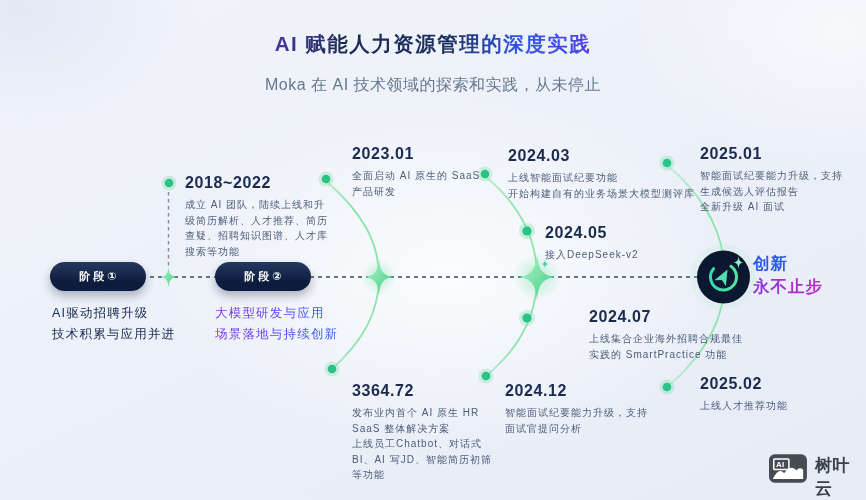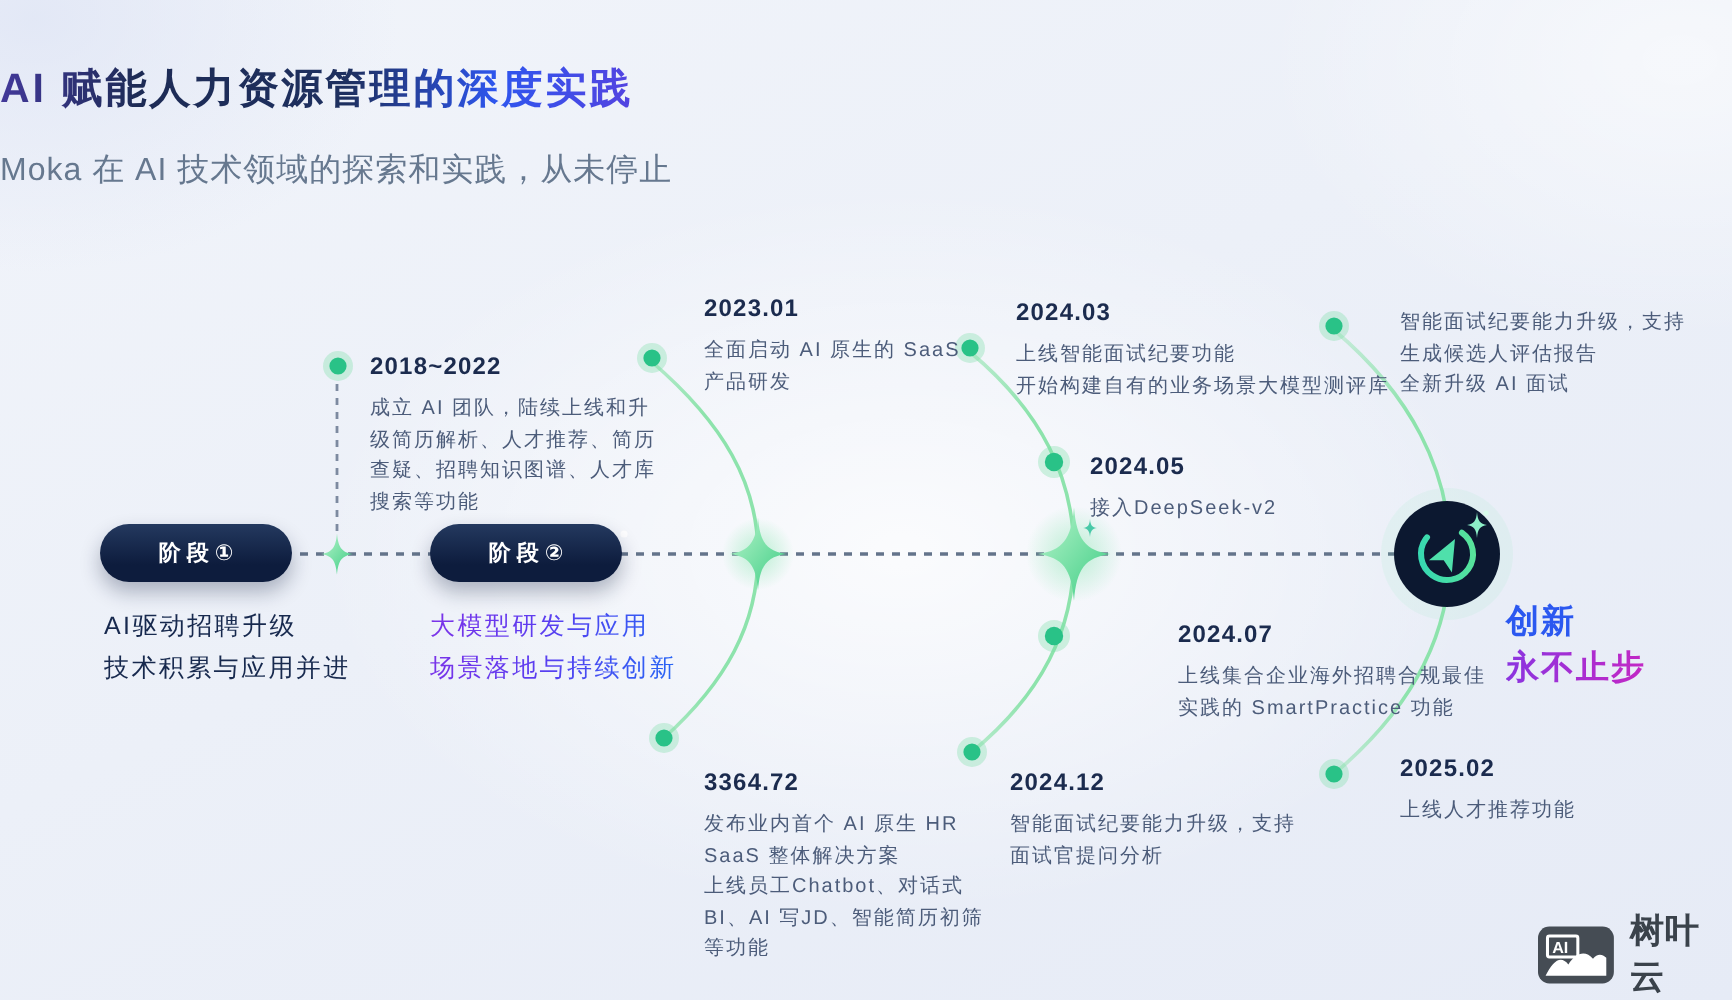--- a/index.html
+++ b/index.html
@@ -8,21 +8,21 @@
     position:relative;width:866px;height:500px;overflow:hidden;
     background:
       radial-gradient(420px 260px at 52% 55%, rgba(255,255,255,0.78), rgba(255,255,255,0) 70%),
       radial-gradient(300px 200px at 97% 6%, rgba(255,255,255,0.55), rgba(255,255,255,0) 70%),
       radial-gradient(260px 180px at 2% 2%, rgba(223,229,245,0.8), rgba(223,229,245,0) 70%),
       linear-gradient(155deg,#f1f4fa 0%, #ecf0f8 45%, #e6ebf6 100%);
   }
   .overlay{position:absolute;left:0;top:0;z-index:1;}
 
   
-  .header{position:absolute;top:30px;left:0;width:100%;z-index:2;}
+  .header{position:absolute;top:30px;left:0;width:100%;text-align:center;z-index:2;}
   .title{
     display:inline-block;font-size:20.5px;font-weight:bold;letter-spacing:1.5px;
     background:linear-gradient(93deg,#43399b 0%, #1d2b55 22%, #1e3060 55%, #2e56ee 78%, #5443e0 100%);
     -webkit-background-clip:text;background-clip:text;color:transparent;-webkit-text-fill-color:transparent;
   }
   .subtitle{margin-top:17px;font-size:16px;letter-spacing:0.5px;color:#66788f;}
 
   
   .pill{
     position:absolute;width:96px;height:29px;border-radius:15px;z-index:3;
@@ -36,43 +36,43 @@
   .stage-desc{position:absolute;font-size:12.5px;font-weight:normal;line-height:21px;letter-spacing:1.2px;white-space:pre-line;z-index:2;}
   .stage-desc.s1{left:52px;top:303px;color:#17294e;}
   .stage-desc.s2{
     left:215px;top:303px;
     background:linear-gradient(100deg,#7c32e8 0%, #5b3df0 45%, #2566f5 100%);
     -webkit-background-clip:text;background-clip:text;color:transparent;-webkit-text-fill-color:transparent;
   }
 
   
   .ms{position:absolute;z-index:2;}
-  .ms .date{font-size:12px;font-weight:bold;letter-spacing:0.6px;color:#1b2b4e;line-height:14px;}
+  .ms .date{font-size:16px;font-weight:bold;letter-spacing:0.6px;color:#1b2b4e;line-height:14px;}
   .ms .desc{margin-top:7px;font-size:10px;line-height:15.5px;letter-spacing:1px;color:#4c5c7a;white-space:pre-line;}
   .p0{left:185px;top:176px;}
   .p1{left:352px;top:147px;}
   .p2{left:352px;top:384px;}
   .p3{left:508px;top:149px;}
   .p4{left:545px;top:226px;}
   .p5{left:545px;top:310px;margin-left:44px;}
   .p6{left:505px;top:384px;}
   .p7{left:700px;top:147px;}
   .p8{left:700px;top:377px;}
 
   
-  .ending{position:absolute;left:753px;top:252px;z-index:2;margin-top:48px;}
+  .ending{position:absolute;left:753px;top:252px;z-index:2;}
   .ending .e1{font-size:16.5px;font-weight:bold;letter-spacing:1px;color:#2b58f0;line-height:23px;}
   .ending .e2{
     font-size:16.5px;font-weight:bold;letter-spacing:1px;line-height:23px;
     background:linear-gradient(95deg,#8a35e0 0%, #c427c4 100%);
     -webkit-background-clip:text;background-clip:text;color:transparent;-webkit-text-fill-color:transparent;
   }
 
   
-  .brand{position:absolute;left:769px;top:454px;display:flex;align-items:center;gap:8px;z-index:2;}
+  .brand{position:absolute;left:769px;top:454px;display:flex;gap:8px;z-index:2;}
   .brand-name{font-size:17px;font-weight:bold;color:#3a424b;letter-spacing:0.5px;}
 </style>
 </head>
 <body>
 
 <div class="canvas">
 
   <svg class="overlay" width="866" height="500" viewBox="0 0 866 500">
     <defs>
       <path id="spark" d="M0,-1.3 C0.07,-0.4 0.32,-0.1 1,0 C0.32,0.1 0.07,0.4 0,1.3 C-0.07,0.4 -0.32,0.1 -1,0 C-0.32,-0.1 -0.07,-0.4 0,-1.3 Z"></path>
@@ -209,20 +209,21 @@
     <div class="date">2024.07</div>
     <div class="desc">上线集合企业海外招聘合规最佳
 实践的 SmartPractice 功能</div>
   </div>
   <div class="ms p6">
     <div class="date">2024.12</div>
     <div class="desc">智能面试纪要能力升级，支持
 面试官提问分析</div>
   </div>
   <div class="ms p7">
+    <div class="date">2025.01</div>
     <div class="desc">智能面试纪要能力升级，支持
 生成候选人评估报告
 全新升级 AI 面试</div>
   </div>
   <div class="ms p8">
     <div class="date">2025.02</div>
     <div class="desc">上线人才推荐功能</div>
   </div>
 
   <div class="ending">

